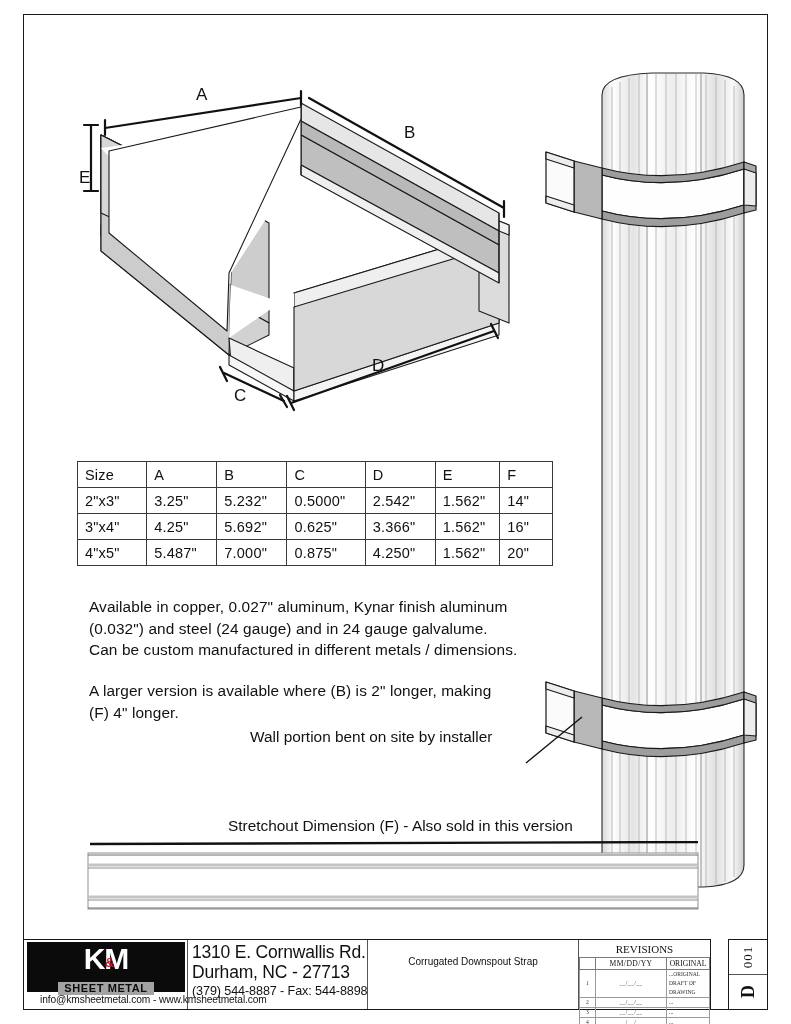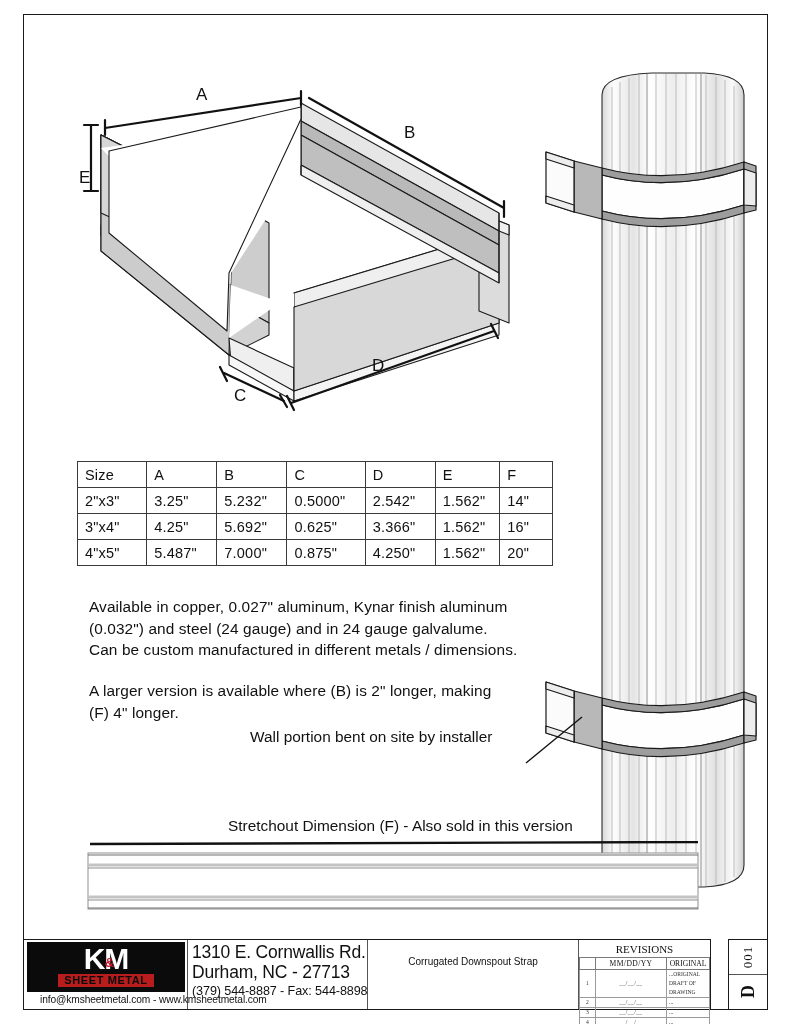--- a/index.html
+++ b/index.html
@@ -59,22 +59,22 @@
   .tb-logo{width:164px;border-right:1.2px solid #555;box-sizing:border-box;
            position:relative;}
   .logo-box{position:absolute;left:3px;top:2px;width:158px;height:50px;
             background:#0b0b0b;display:flex;flex-direction:column;
             align-items:center;justify-content:flex-start;}
   .logo-km{font-size:30px;font-weight:bold;color:#fff;line-height:31px;
            letter-spacing:-1px;font-family:"Liberation Sans",sans-serif;
            position:relative;margin-top:1px;}
   .logo-amp{color:#c9182b;font-size:13px;position:absolute;left:21px;top:4px;
             font-weight:bold;}
-  .logo-sm{background:#b91c1c;color:#0b0b0b;font-size:11px;font-weight:bold;
-           letter-spacing:.6px;padding:0 6px;line-height:13px;margin-top:0;
+  .logo-sm{background:#a3a3a3;color:#0b0b0b;font-size:11px;font-weight:bold;
+           letter-spacing:.6px;padding:0 6px;line-height:13px;margin-top:8px;
            font-family:"Liberation Sans",sans-serif;}
   .logo-email{position:absolute;left:16px;top:54px;font-size:10.2px;color:#111;
               letter-spacing:-.1px;white-space:nowrap;
               font-family:"Liberation Sans",sans-serif;}
   .tb-addr{width:180px;border-right:1.2px solid #555;box-sizing:border-box;
            padding:2px 11px 0 4px;position:relative;}
   .addr1,.addr2{font-size:17.5px;line-height:20px;color:#111;white-space:nowrap;
                 letter-spacing:-.2px;font-family:"Liberation Sans",sans-serif;}
   .addr3{font-size:12.6px;line-height:16px;color:#111;white-space:nowrap;
          letter-spacing:-.1px;font-family:"Liberation Sans",sans-serif;

